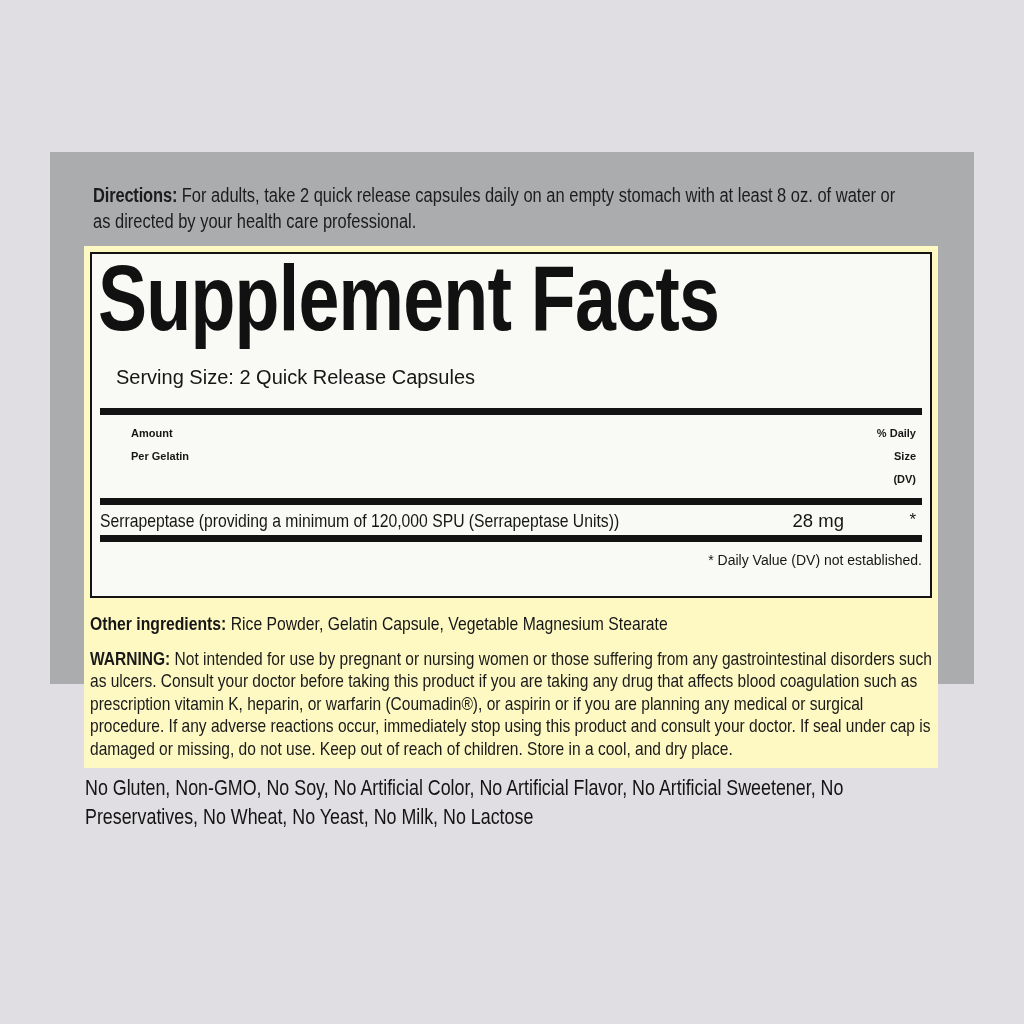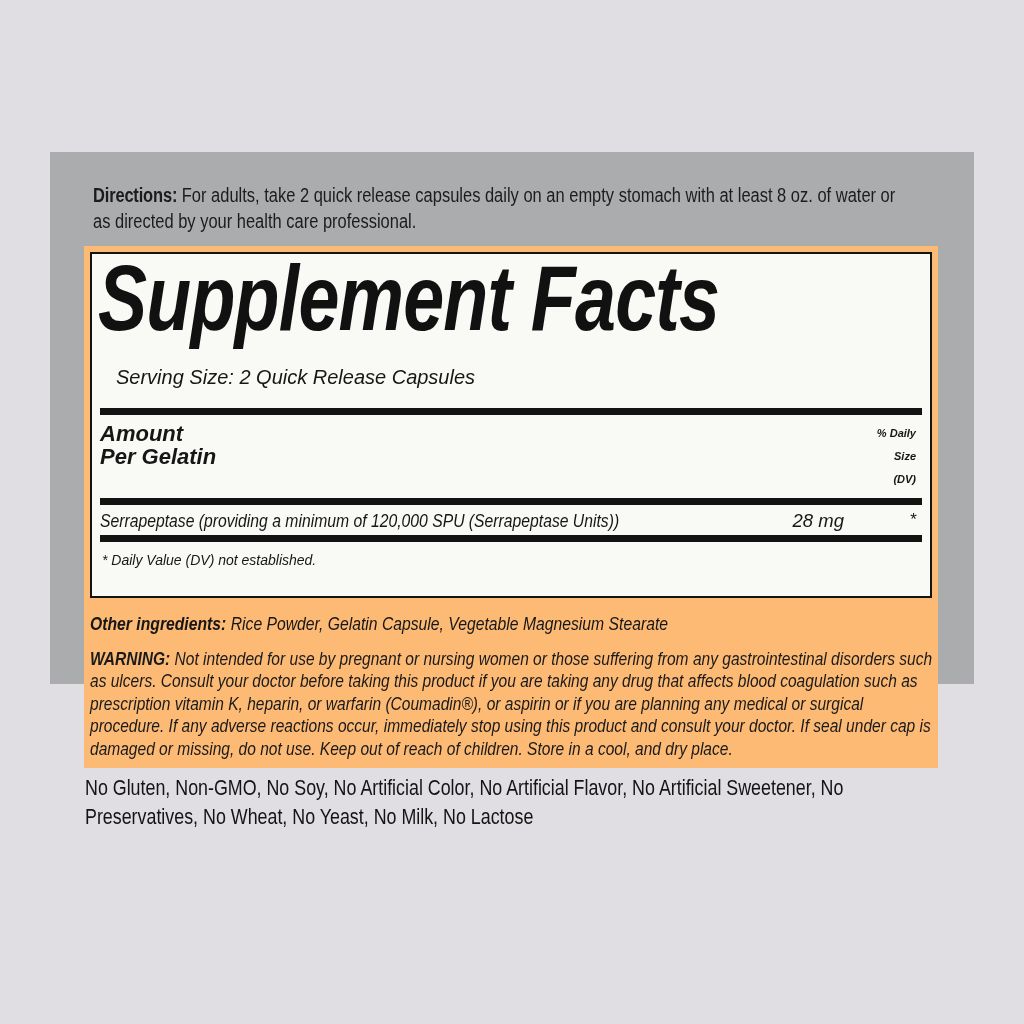--- a/index.html
+++ b/index.html
@@ -28,22 +28,21 @@
     font-size: 19.5px;
     line-height: 25.5px;
     margin: 0;
     color: #1c1c1c;
   }
   .directions b { letter-spacing: -0.2px; }
   .white-panel {
     position: absolute;
     left: 34px; top: 94px;
     width: 854px; height: 522px;
-    background: #fdba74;
-    font-style: italic;
+    background: #fef9c3;
   }
   .facts-box {
     position: absolute;
     left: 6px; top: 6px;
     width: 842px; height: 346px;
     border: 2px solid #131313;
     box-sizing: border-box;
     padding: 0 8px;
     background: #f9f9f5;
   }
@@ -61,40 +60,40 @@
   .serving { margin: 16px; font-size: 20px; line-height: 30px; }
   .serving.first { margin-top: 22px; }
   .bar { height: 7px; background: #131313; }
   .bar.b1 { margin-top: 6px; }
   .hdr-row {
     display: flex;
     justify-content: space-between;
     padding: 7px 0;
     height: 69px;
   }
-  .hdr-left  { font-weight: bold; font-size: 22px; line-height: 23px; }
+  .hdr-left  { font-weight: bold; font-size: 11px; line-height: 23px; margin-left: 31px; }
   .hdr-left span, .hdr-right span { display: block; }
   .hdr-right { font-weight: bold; font-size: 11px; line-height: 23px; text-align: right; padding-right: 6px; }
   .ing-row {
     display: flex;
     align-items: flex-start;
     padding: 5px 0;
     height: 20px;
   }
   .ing-name {
     flex: 1;
     font-size: 18.5px;
     white-space: nowrap;
     display: inline-block;
     transform: scaleX(0.85);
     transform-origin: 0 50%;
   }
   .ing-amt { width: 90px; text-align: right; font-size: 18.5px; }
   .ing-dv  { width: 72px; text-align: right; font-size: 17px; padding-right: 6px; }
-  .footnote { margin: 0; padding: 10px 0 0 2px; font-size: 14px; line-height: 16px; }
+  .footnote { margin: 0; padding: 10px 0 0 2px; font-size: 14px; line-height: 16px; text-align: right; }
   .other-ing {
     position: absolute;
     left: 6px; top: 366px;
     width: 990px;
     margin: 0;
     font-size: 18.5px;
     line-height: 24px;
     transform: scaleX(0.85);
     transform-origin: 0 0;
     white-space: nowrap;

